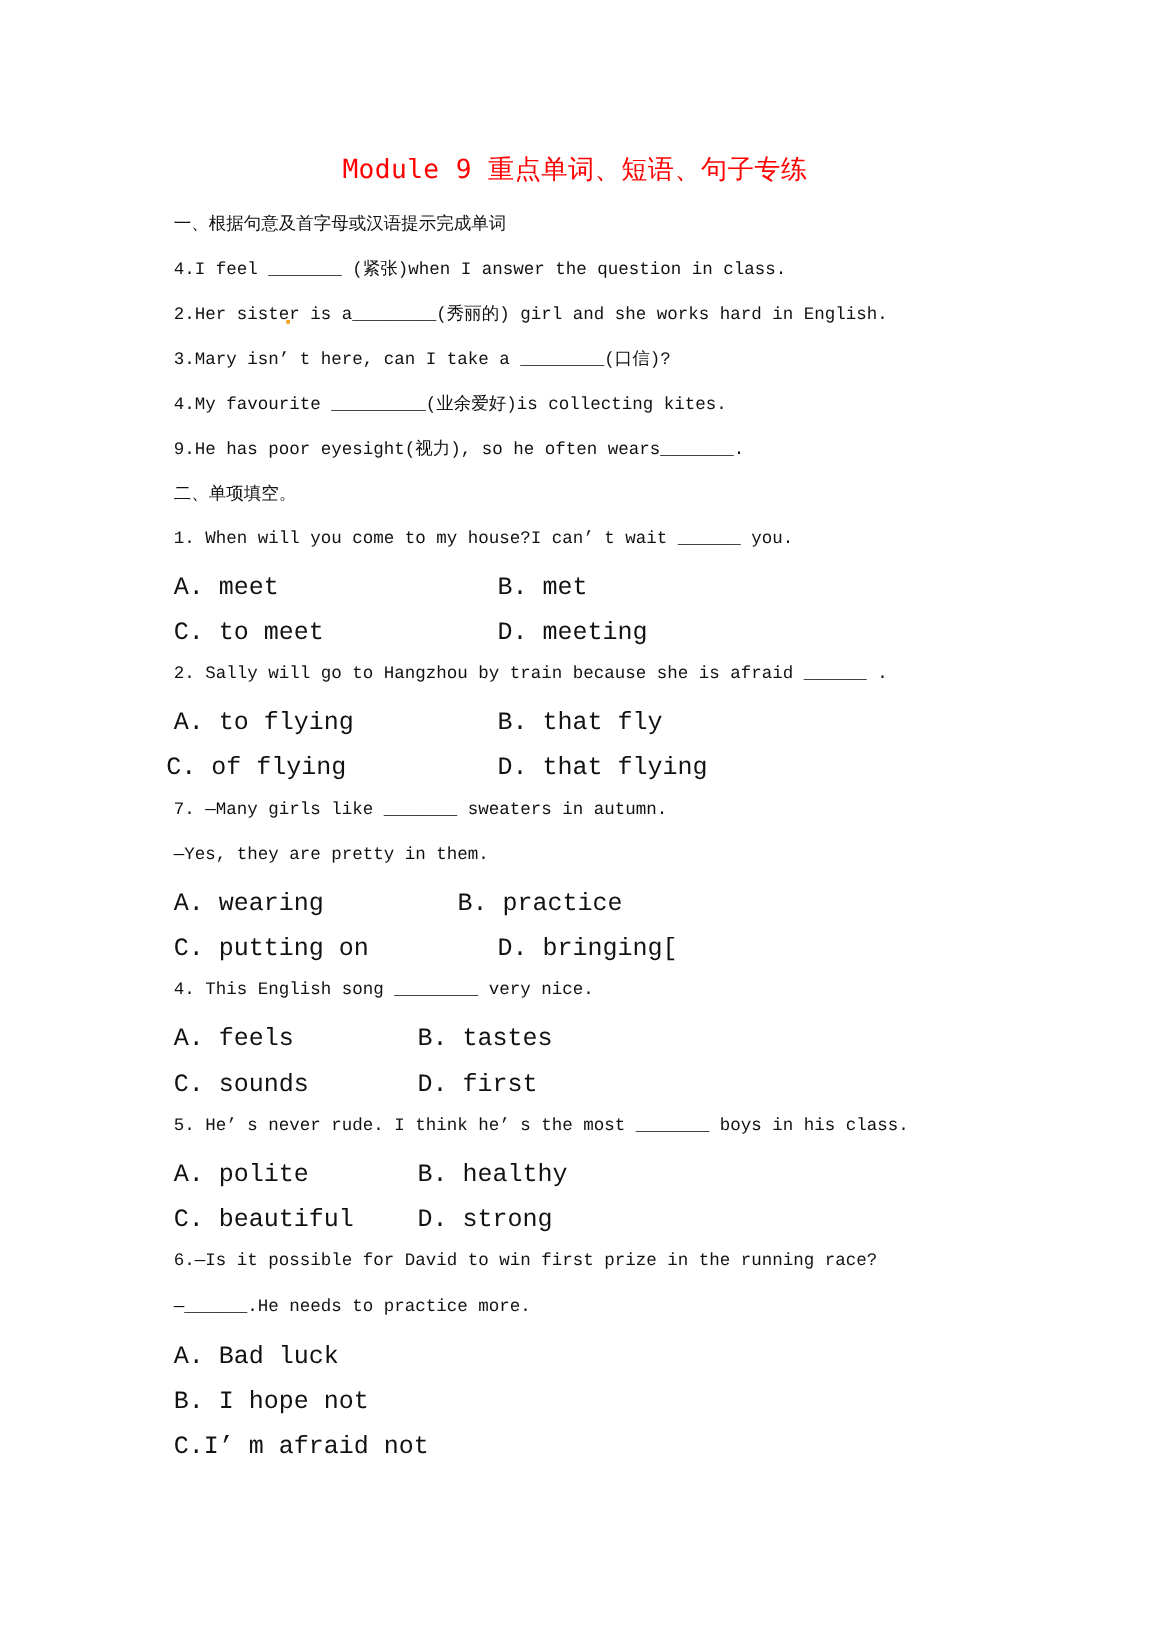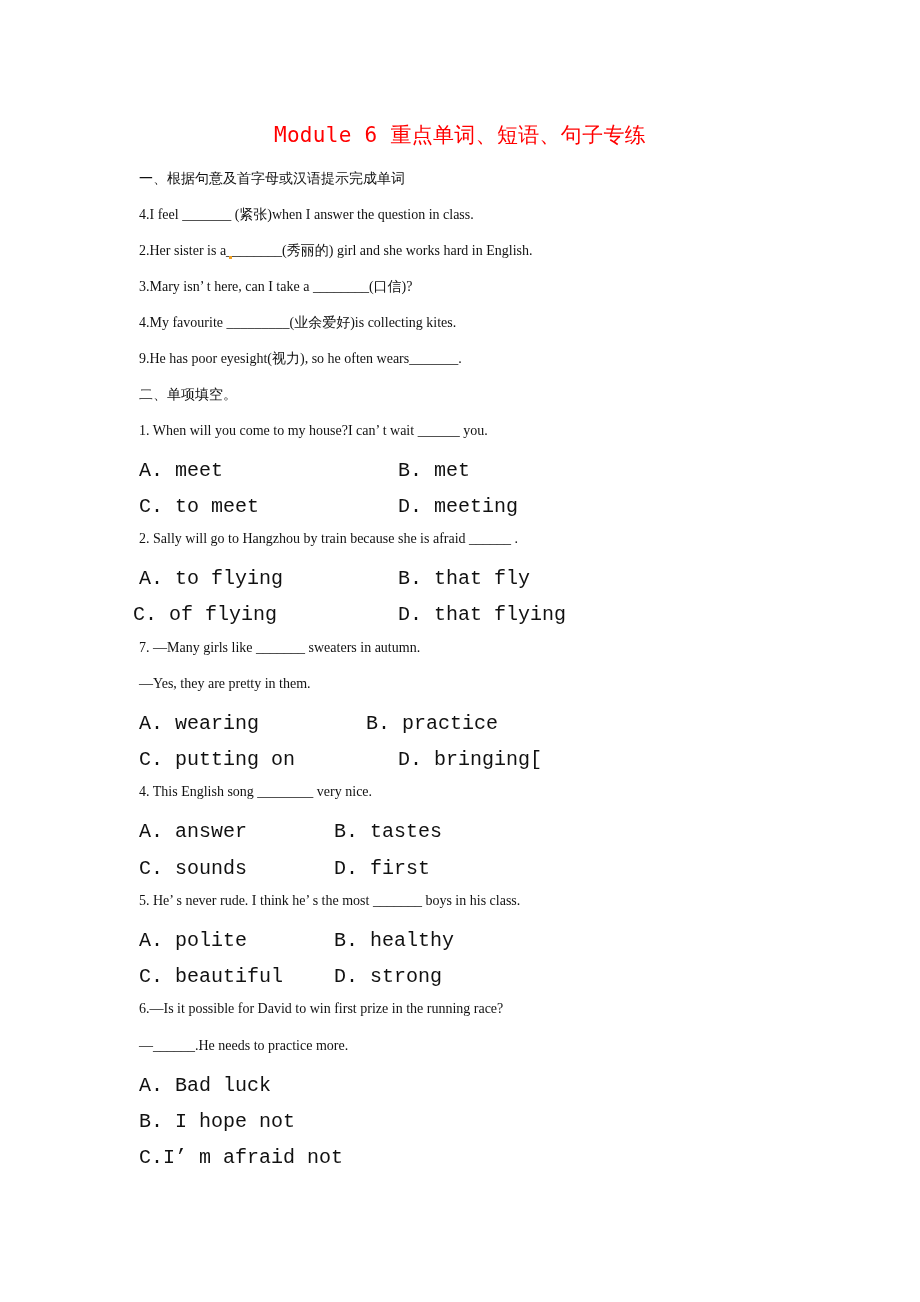--- a/index.html
+++ b/index.html
@@ -1,29 +1,29 @@
 <!DOCTYPE html>
 <html><head>
 <meta charset="utf-8">
 <style>
   html, body { margin: 0; padding: 0; background: #ffffff; }
   body { width: 920px; height: 1302px; position: relative; overflow: hidden;
          font-family: "DejaVu Serif", "Liberation Serif", serif; color: #111; }
   .title { position: absolute; top: 121px; left: 0; width: 920px; text-align: center;
            font-size: 21px; color: #ff0000; font-family: "DejaVu Sans Mono", "Liberation Mono", monospace; letter-spacing: 0.3px; }
   .line { position: absolute; left: 139px; font-size: 14px; white-space: pre;
-          font-family: Liberation Serif, serif; }
+          font-family: Liberation Mono, monospace; }
   .opt { position: absolute; font-size: 20px; white-space: pre;
          font-family: Liberation Mono, monospace; }
   .dot { display: inline-block; width: 3px; height: 3px; background: #f0a020; position: absolute; left: 229px; top: 256px; }
 </style>
 </head>
 <body>
 
-<div class="title">Module 6 重点单词、短语、句子专练</div>
+<div class="title">Module 9 重点单词、短语、句子专练</div>
 
 <div class="line" style="top:170px">一、根据句意及首字母或汉语提示完成单词</div>
 <div class="line" style="top:206px">4.I feel _______ (紧张)when I answer the question in class.</div>
 <div class="line" style="top:242px">2.Her sister is a________(秀丽的) girl and she works hard in English.</div>
 <span class="dot"></span>
 <div class="line" style="top:278px">3.Mary isn’ t here, can I take a ________(口信)?</div>
 <div class="line" style="top:314px">4.My favourite _________(业余爱好)is collecting kites.</div>
 <div class="line" style="top:350px">9.He has poor eyesight(视力), so he often wears_______.</div>
 
 <div class="line" style="top:386px">二、单项填空。</div>
@@ -41,21 +41,21 @@
 <div class="opt" style="top:603px;left:398px">D. that flying</div>
 
 <div class="line" style="top:640px">7. —Many girls like _______ sweaters in autumn.</div>
 <div class="line" style="top:676px">—Yes, they are pretty in them.</div>
 <div class="opt" style="top:712px;left:139px">A. wearing</div>
 <div class="opt" style="top:712px;left:366px">B. practice</div>
 <div class="opt" style="top:748px;left:139px">C. putting on</div>
 <div class="opt" style="top:748px;left:398px">D. bringing[</div>
 
 <div class="line" style="top:784px">4. This English song ________ very nice.</div>
-<div class="opt" style="top:820px;left:139px">A. answer</div>
+<div class="opt" style="top:820px;left:139px">A. feels</div>
 <div class="opt" style="top:820px;left:334px">B. tastes</div>
 <div class="opt" style="top:857px;left:139px">C. sounds</div>
 <div class="opt" style="top:857px;left:334px">D. first</div>
 
 <div class="line" style="top:893px">5. He’ s never rude. I think he’ s the most _______ boys in his class.</div>
 <div class="opt" style="top:929px;left:139px">A. polite</div>
 <div class="opt" style="top:929px;left:334px">B. healthy</div>
 <div class="opt" style="top:965px;left:139px">C. beautiful</div>
 <div class="opt" style="top:965px;left:334px">D. strong</div>
 

